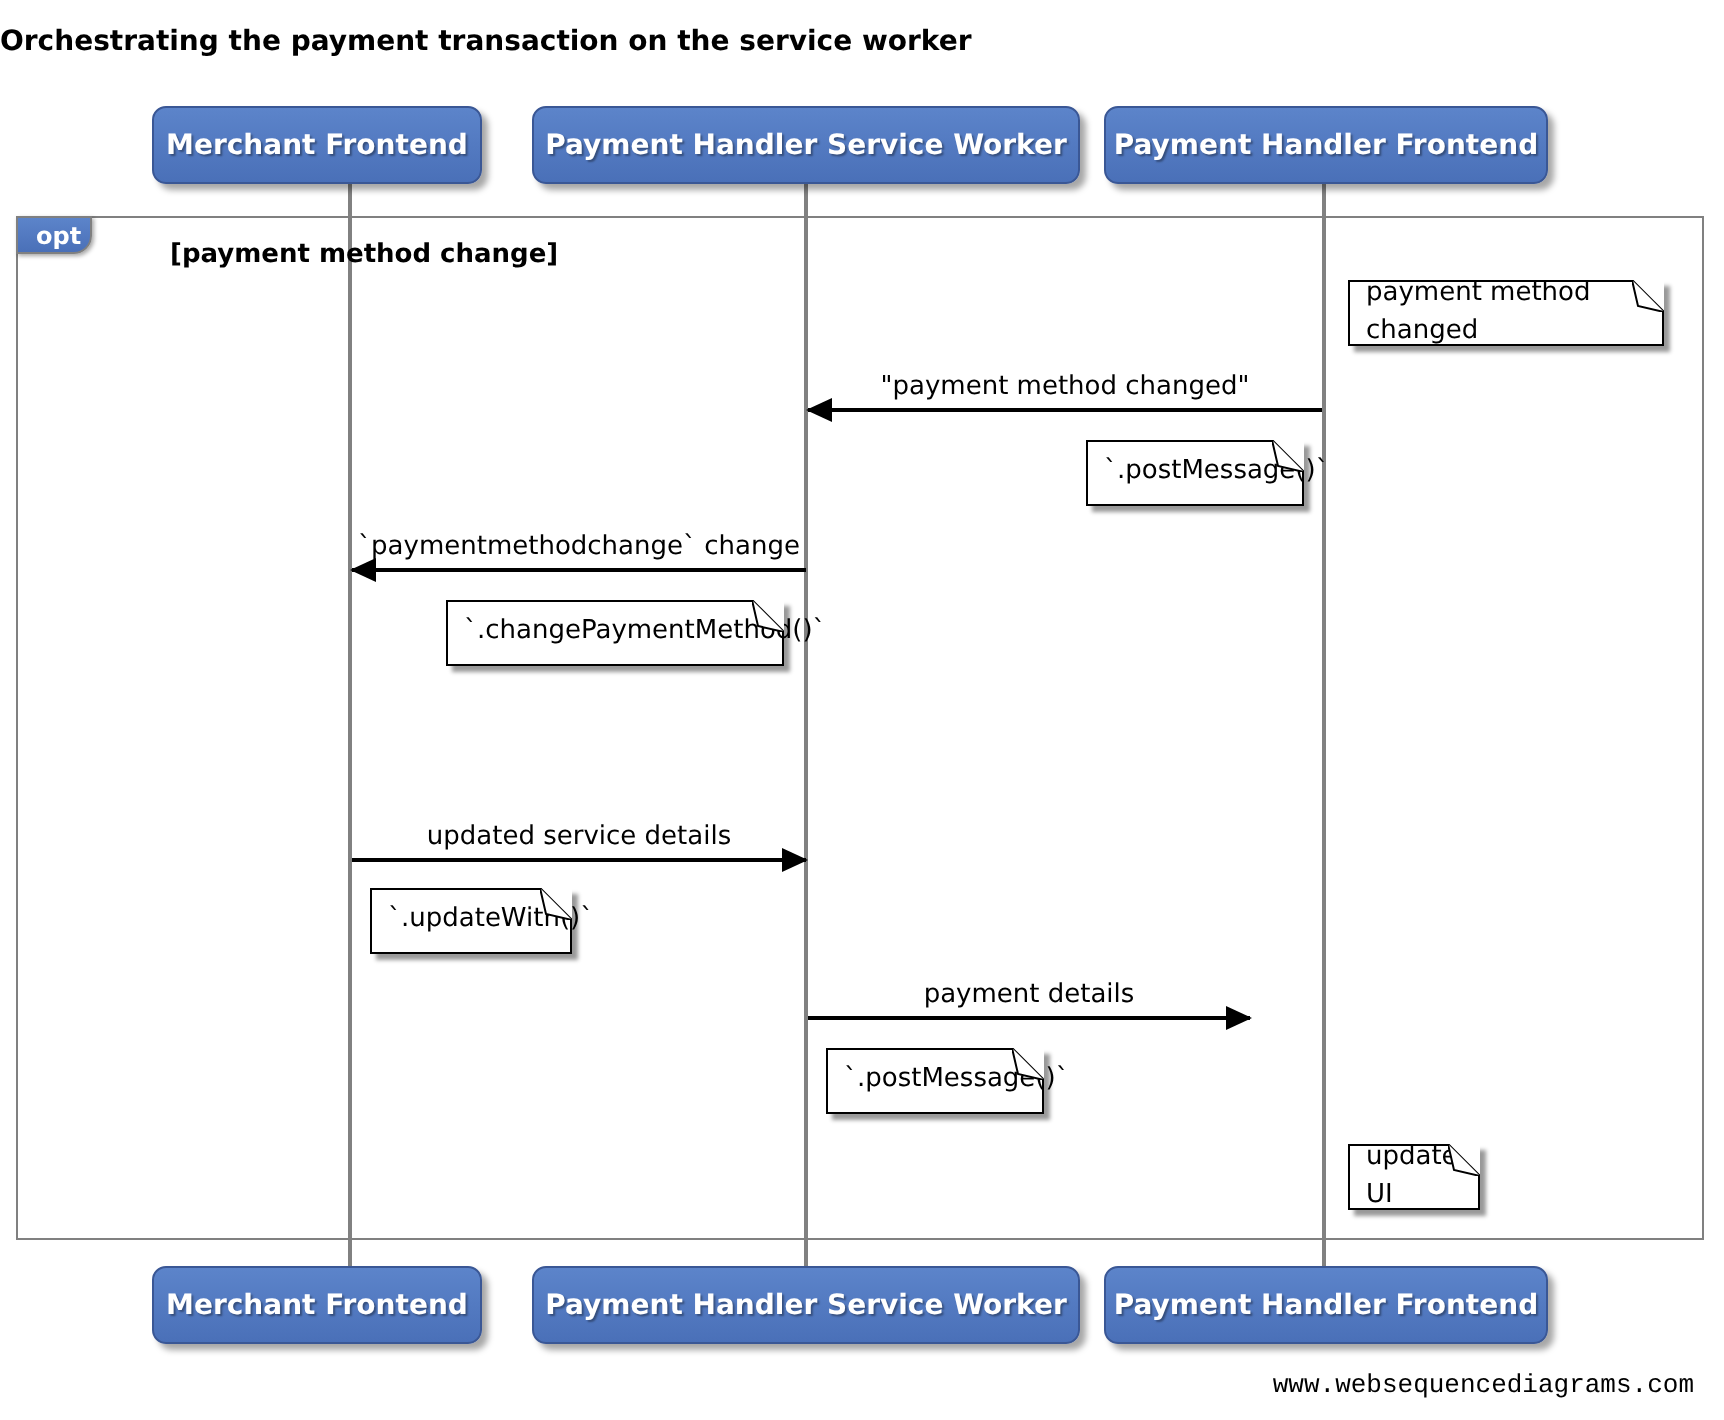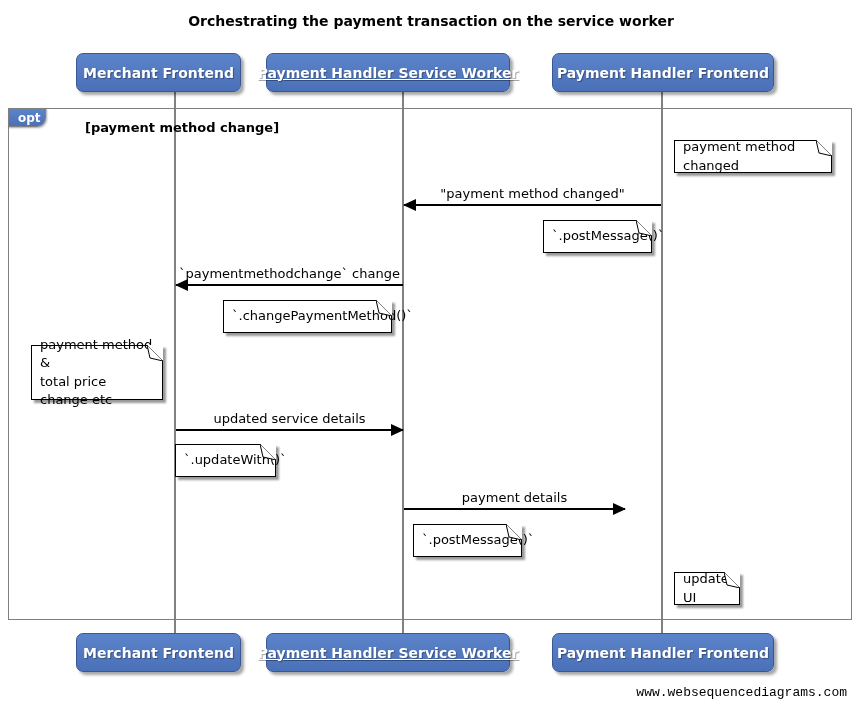--- a/index.html
+++ b/index.html
@@ -17,21 +17,21 @@
   #stage{
     position:relative;
     width:862px;height:710px;
     background:var(--page-bg);
     font-family:"DejaVu Sans","Liberation Sans",sans-serif;
     color:#000;
     overflow:hidden;
   }
   .title{
     position:absolute;top:13px;left:0;width:100%;
-    text-align:center;font-size:14px;font-weight:bold;
+    font-size:14px;font-weight:bold;
   }
   .lifeline{
     position:absolute;width:2px;top:92px;height:541px;
     background:var(--lifeline);
   }
   #lifeline-1{left:174px;}
   #lifeline-2{left:402px;}
   #lifeline-3{left:661px;}
   .actor{
     position:absolute;height:39px;
@@ -40,21 +40,21 @@
     border-radius:7px;
     box-shadow:3px 3px 3px rgba(0,0,0,0.35);
     color:#fff;font-weight:bold;font-size:14px;
     display:flex;align-items:center;justify-content:center;
     text-shadow:1px 1px 1px rgba(0,0,0,0.35);
     white-space:nowrap;
   }
   .actor.row-top{top:53px;}
   .actor.row-bottom{top:633px;}
   .actor.a1{left:76px;width:165px;}
-  .actor.a2{left:266px;width:244px;text-decoration:underline;}
+  .actor.a2{left:266px;width:274px;}
   .actor.a3{left:552px;width:222px;}
   .fragment{
     position:absolute;left:8px;top:108px;width:844px;height:512px;
     border:1px solid var(--fragment-border);
   }
   .fragment-tab{
     position:absolute;left:-1px;top:-1px;width:38px;height:19px;
     background:linear-gradient(to bottom,var(--actor-fill-top),var(--actor-fill-bottom));
     border:1px solid var(--fragment-border);
     border-bottom-right-radius:9px;
@@ -88,21 +88,21 @@
     font-size:13px;line-height:1.4;
     display:flex;align-items:center;
     padding:12px 8px;
     white-space:pre-line;
   }
   .note-fold{position:absolute;top:-1px;right:-1px;}
   #note-1{left:674px;top:140px;width:158px;height:33px;}
   #note-2{left:543px;top:220px;width:109px;height:33px;}
   #note-3{left:223px;top:300px;width:169px;height:33px;}
   #note-4{left:31px;top:345px;width:132px;height:55px;}
-  #note-5{left:175px;top:444px;width:101px;height:33px;}
+  #note-5{left:185px;top:444px;width:101px;height:33px;}
   #note-6{left:413px;top:524px;width:109px;height:33px;}
   #note-7{left:674px;top:572px;width:66px;height:33px;}
   .footer{
     position:absolute;right:15px;top:685px;
     font-size:13px;
     font-family:Liberation Mono, monospace;
   }
 </style>
 </head>
 <body>
@@ -174,29 +174,20 @@
     <span>`.postMessage()`</span>
   </div>
   <div class="note" id="note-3">
     <svg class="note-fold" width="16" height="16" viewBox="0 0 16 16">
       <polygon points="0,0 16,0 16,16" fill="#ffffff"></polygon>
       <path d="M0,0 L16,16" stroke="#000" stroke-width="1" fill="none"></path>
       <path d="M0,0 L3,13 L16,16" stroke="#000" stroke-width="1" fill="#ffffff"></path>
     </svg>
     <span>`.changePaymentMethod()`</span>
   </div>
-  <div class="note" id="note-4">
-    <svg class="note-fold" width="16" height="16" viewBox="0 0 16 16">
-      <polygon points="0,0 16,0 16,16" fill="#ffffff"></polygon>
-      <path d="M0,0 L16,16" stroke="#000" stroke-width="1" fill="none"></path>
-      <path d="M0,0 L3,13 L16,16" stroke="#000" stroke-width="1" fill="#ffffff"></path>
-    </svg>
-    <span>payment method &amp;
-total price change etc</span>
-  </div>
   <div class="note" id="note-5">
     <svg class="note-fold" width="16" height="16" viewBox="0 0 16 16">
       <polygon points="0,0 16,0 16,16" fill="#ffffff"></polygon>
       <path d="M0,0 L16,16" stroke="#000" stroke-width="1" fill="none"></path>
       <path d="M0,0 L3,13 L16,16" stroke="#000" stroke-width="1" fill="#ffffff"></path>
     </svg>
     <span>`.updateWith()`</span>
   </div>
   <div class="note" id="note-6">
     <svg class="note-fold" width="16" height="16" viewBox="0 0 16 16">

